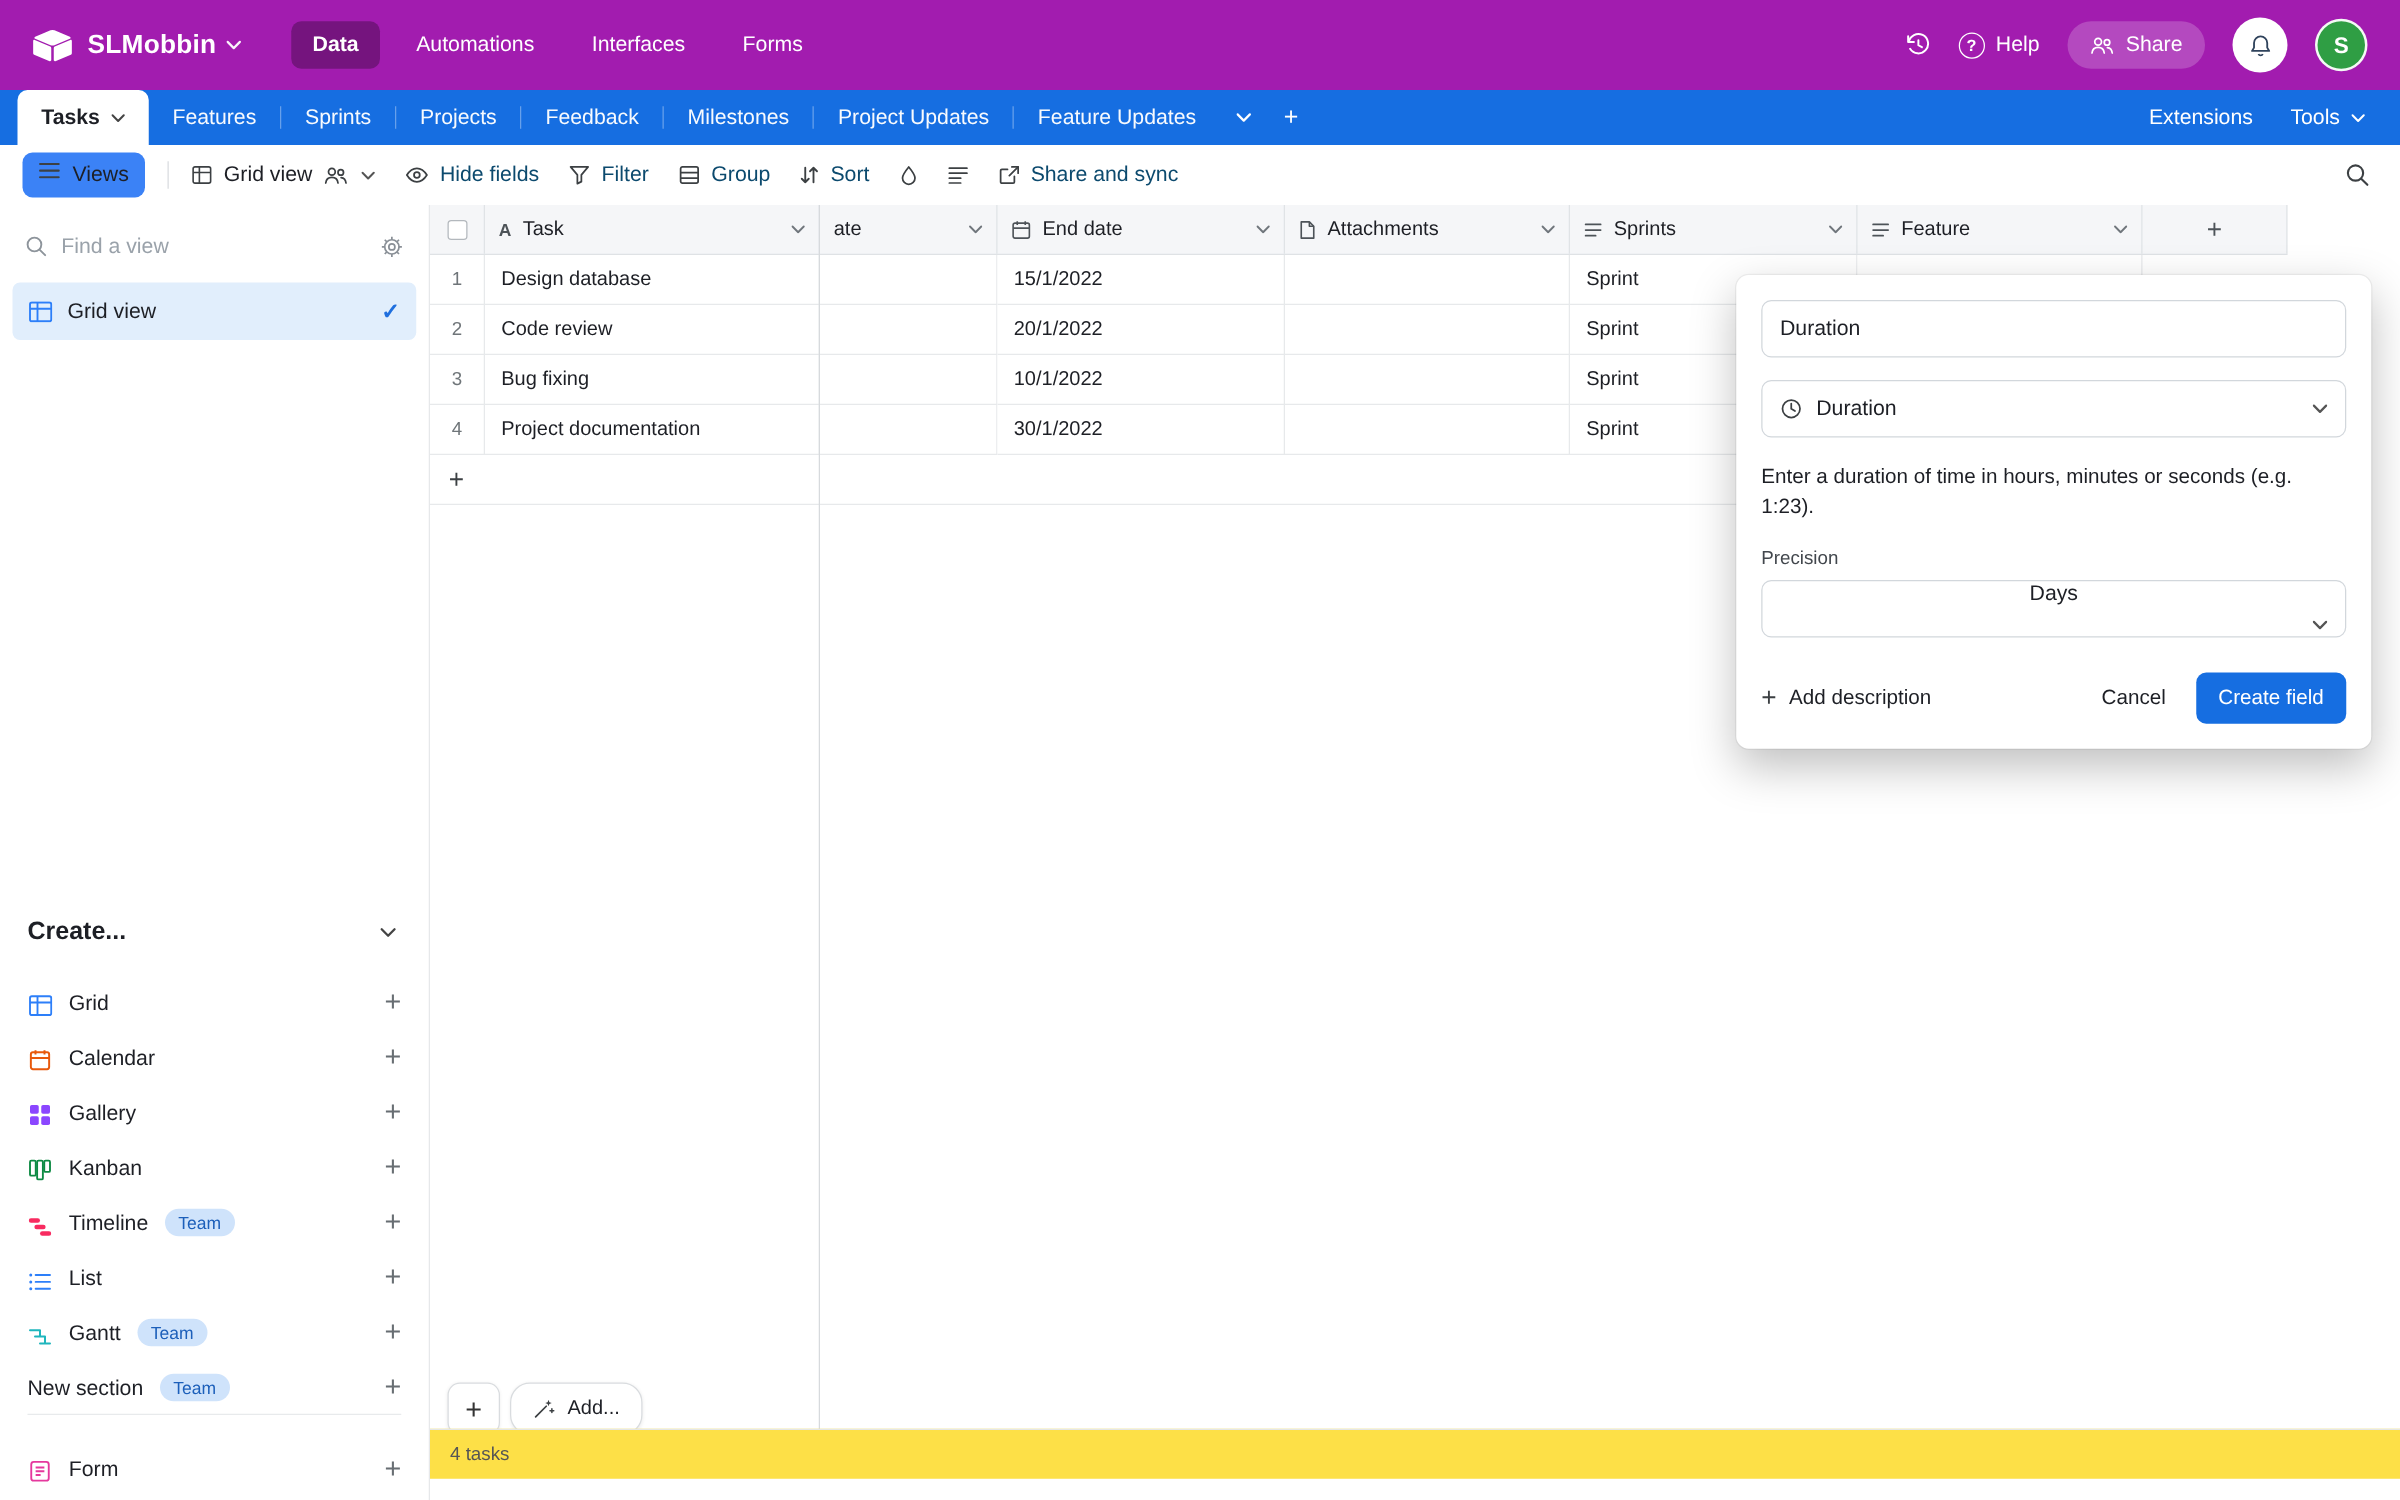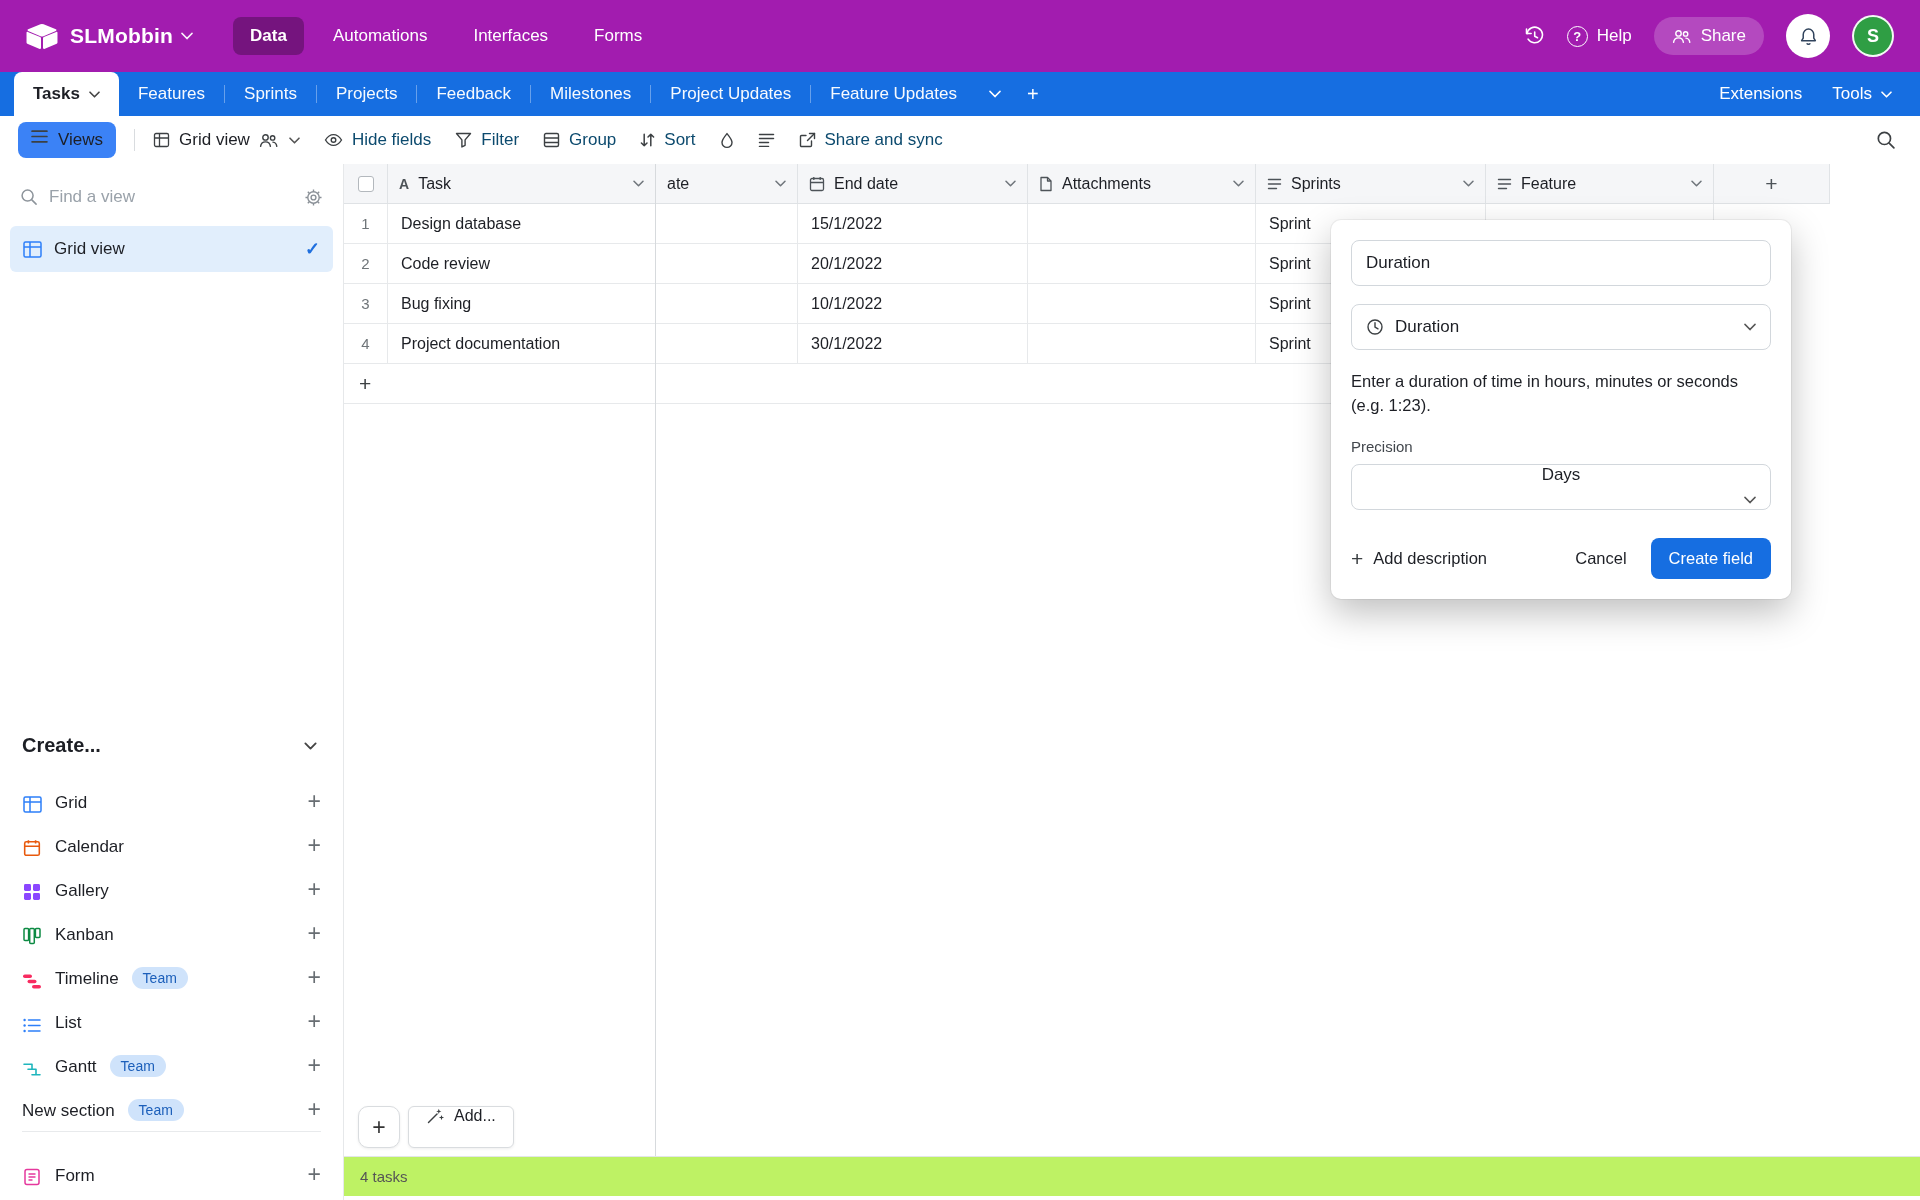--- a/index.html
+++ b/index.html
@@ -73,27 +73,27 @@
   .col-att { width:228px; }
   .col-sprint { width:230px; }
   .col-feat { width:228px; }
   .col-plus { width:116px; justify-content:center; padding:0; font-size:21px; color:#4d5358; }
   .checkbox { width:16px; height:16px; border:1.5px solid #b3b8bd; border-radius:3px; background:#fff; }
   .row { display:flex; height:40px; width:1370px; }
   .cell { display:flex; align-items:center; padding:0 13px; border-right:1px solid #e7e9eb; border-bottom:1px solid #e7e9eb; font-size:16px; overflow:hidden; white-space:nowrap; background:#fff; }
   .cell.col-num { justify-content:center; color:#6f7579; font-size:15px; padding:0; }
   .add-row { display:flex; align-items:center; height:40px; width:1370px; border-bottom:1px solid #e7e9eb; padding-left:15px; color:#3c4043; font-size:21px; }
   .frozen-divider { position:absolute; left:311px; top:0; bottom:40px; width:1px; background:#d7dadd; }
-  .grid-footer { position:absolute; left:0; right:0; bottom:4px; height:40px; border-top:1px solid #e3e6e8; background:#bef264; display:flex; align-items:center; padding:0 16px; font-size:15px; color:#555; }
+  .grid-footer { position:absolute; left:0; right:0; bottom:17px; height:40px; border-top:1px solid #e3e6e8; background:#fde047; display:flex; align-items:center; padding:0 16px; font-size:15px; color:#555; }
   .add-buttons { position:absolute; left:14px; bottom:52px; display:flex; gap:8px; }
   .add-sq { width:42px; height:42px; background:#fff; border:1px solid #d9dcdf; border-radius:10px; display:flex; align-items:center; justify-content:center; font-size:23px; color:#333; box-shadow:0 1px 3px rgba(0,0,0,.07); }
-  .add-pill { display:flex; align-items:flex-start; gap:10px; background:#fff; border:1px solid #d9dcdf; border-radius:6px; padding:0 17px; height:42px; font-size:16px; box-shadow:0 1px 3px rgba(0,0,0,.07); }
+  .add-pill { display:flex; align-items:center; gap:10px; background:#fff; border:1px solid #d9dcdf; border-radius:16px; padding:0 17px; height:42px; font-size:16px; box-shadow:0 1px 3px rgba(0,0,0,.07); }
 
   
-  .modal { position:absolute; left:1331px; top:220px; width:460px; background:#fff; border-radius:10px; padding:20px; z-index:60; box-shadow:0 0 0 1px rgba(0,0,0,.05), 0 14px 36px rgba(0,0,0,.25); }
+  .modal { position:absolute; left:1389px; top:220px; width:508px; background:#fff; border-radius:10px; padding:20px; z-index:60; box-shadow:0 0 0 1px rgba(0,0,0,.05), 0 14px 36px rgba(0,0,0,.25); }
   .fld-input { width:100%; height:46px; border:1px solid #d2d7dc; border-radius:8px; padding:0 14px; font-size:17px; color:#1d1f25; outline:none; font-family:"Liberation Sans", sans-serif; }
   .fld-select { height:46px; border:1px solid #d2d7dc; border-radius:8px; display:flex; align-items:center; gap:11px; padding:0 14px; font-size:17px; }
   .fld-select .chev { margin-left:auto; color:#555; }
   .sel-type { margin-top:18px; }
   .fld-desc { margin-top:20px; font-size:16.5px; line-height:1.45; color:#1d1f25; }
   .fld-label { margin-top:20px; font-size:15px; color:#42474d; }
   .sel-days { margin-top:9px;flex-direction:column; }
   .modal-footer { margin-top:28px; display:flex; align-items:center; }
   .add-desc { display:flex; align-items:center; gap:10px; font-size:16.5px; }
   .add-desc .plus-glyph { margin:0; color:#3c4043; font-size:21px; }

